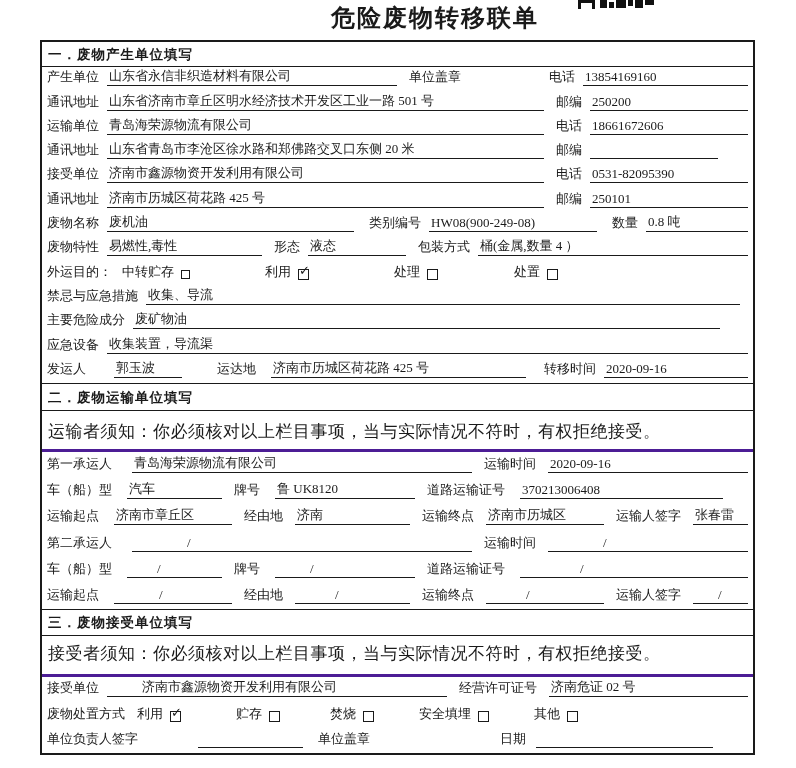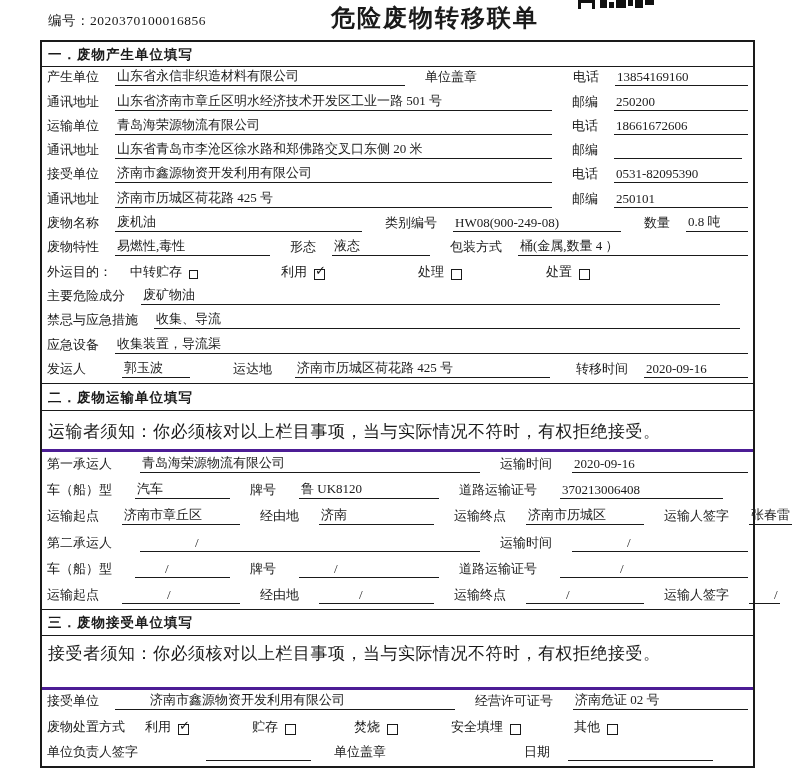--- a/index.html
+++ b/index.html
@@ -17,23 +17,23 @@
   .doc-title { position:absolute; left:331px; top:2px; font-size:24px; font-weight:bold; letter-spacing:2px; white-space:nowrap; }
   .qr { position:absolute; left:578px; top:0; }
 
   
   .form-table { position:absolute; left:40px; top:40px; width:715px; border:2px solid #1a1a1a; background:#fff; }
   .sec-head { font-weight:bold; font-size:13.5px; padding:4px 6px 2px 6px; border-bottom:1px solid #1a1a1a; letter-spacing:1px; }
   .sec-head.bt { border-top:1px solid #1a1a1a; padding:5px 6px 3px 6px; }
   .sec-head.h3 { padding:4px 6px 3px 6px; }
   .notice { font-size:17px; border-bottom:3px solid #4c1d95; letter-spacing:.5px; white-space:nowrap; }
   .s2 .notice { padding:9px 6px 6px 6px; }
-  .s3 .notice { padding:6px 6px 22px 6px; }
-
-  .row { display:flex; align-items:flex-end; padding:0 5px 5px 5px;gap:8px; }
+  .s3 .notice { padding:6px 6px 9px 6px; }
+
+  .row { display:flex; align-items:flex-end; padding:0 5px 5px 5px; }
   .s1 .row { height:24.3px; }
   .s2 .row { height:26.2px; }
   .s3 .row { height:25.3px; }
   .lbl { white-space:nowrap; flex:none; }
   .u { border-bottom:1px solid #1a1a1a; white-space:nowrap; padding:0 2px; flex:none; }
   .u.fill { flex:1 1 auto; }
 
   
   .opt { display:flex; align-items:flex-end; flex:none; }
   .box { width:11px; height:11px; border:1px solid #1a1a1a; margin:0 0 1px 7px; position:relative; flex:none; }
@@ -57,21 +57,20 @@
   .mr8{margin-right:8px}.mr25{margin-right:25px}.mr28{margin-right:28px}.mr35{margin-right:35px}
   .pl25{padding-left:25px}.pl30{padding-left:30px}.pl35{padding-left:35px}.pl40{padding-left:40px}
   .pl45{padding-left:45px}.pl55{padding-left:55px}.pl60{padding-left:60px}
 </style>
 </head>
 <body>
 
 <div class="page">
 
   <div class="doc-header">
-    <div class="serial"><span>编号：</span><span>2020370100016856</span></div>
     <div class="doc-title">危险废物转移联单</div>
     <svg class="qr" width="76" height="11" viewBox="0 0 76 11" xmlns="http://www.w3.org/2000/svg" fill="#111">
       <rect x="0" y="0" width="17" height="3"></rect>
         <rect x="0" y="0" width="3" height="9"></rect>
       <rect x="14" y="0" width="3" height="9"></rect>
         <rect x="22" y="0" width="7" height="8"></rect>
       <rect x="31" y="2" width="5" height="6"></rect>
         <rect x="38" y="0" width="10" height="8"></rect>
       <rect x="50" y="0" width="5" height="6"></rect>
         <rect x="57" y="0" width="8" height="8"></rect>
@@ -167,27 +166,27 @@
         </span>
         <span class="opt ml120">
           <span class="lbl">处置</span>
           <span class="box">
               <span class="mark"></span>
             </span>
         </span>
       </div>
 
       <div class="row">
+        <span class="lbl">禁忌与应急措施</span>
+        <span class="u fill ml8 mr8">收集、导流</span>
+      </div>
+
+      <div class="row">
         <span class="lbl">主要危险成分</span>
         <span class="u fill ml8 mr28">废矿物油</span>
-      </div>
-
-      <div class="row">
-        <span class="lbl">禁忌与应急措施</span>
-        <span class="u fill ml8 mr8">收集、导流</span>
       </div>
 
       <div class="row">
         <span class="lbl">应急设备</span>
         <span class="u fill ml8">收集装置，导流渠</span>
       </div>
 
       <div class="row">
         <span class="lbl">发运人</span>
         <span class="u w68 ml28">郭玉波</span>

